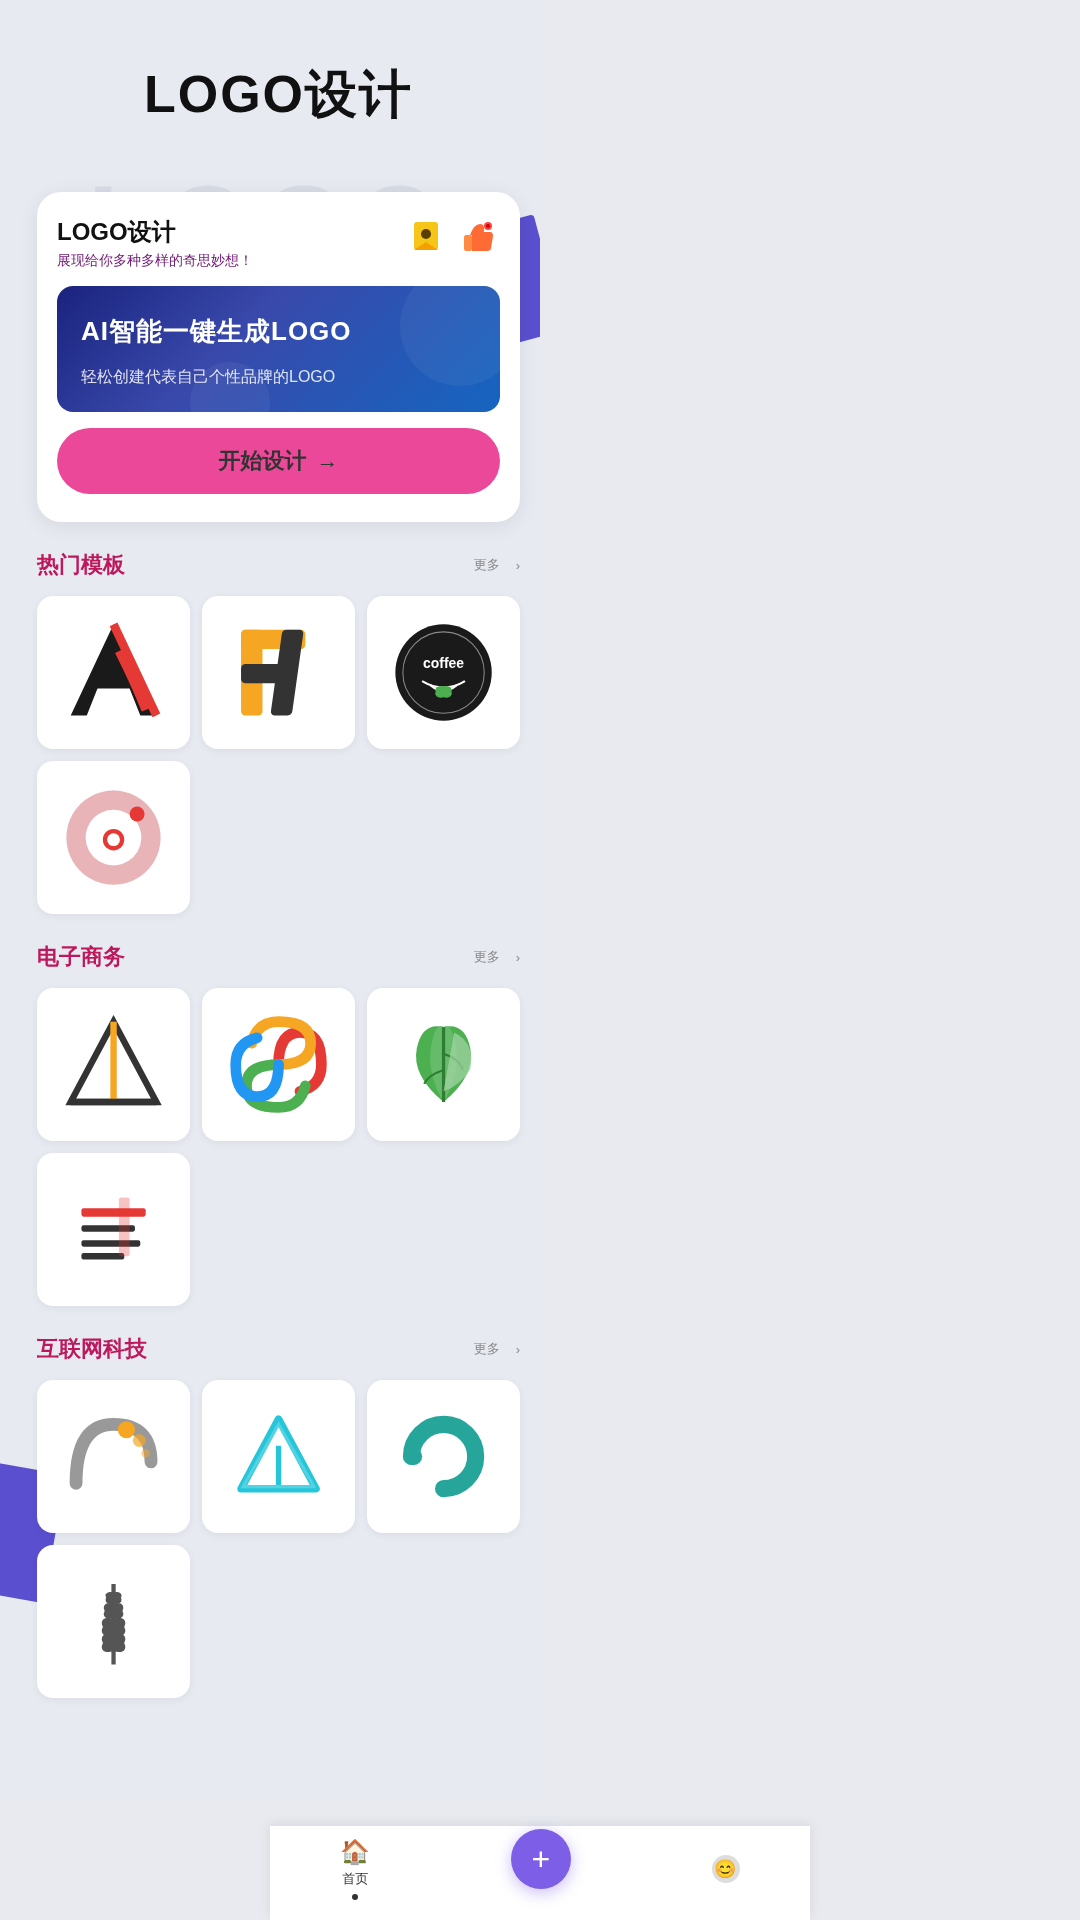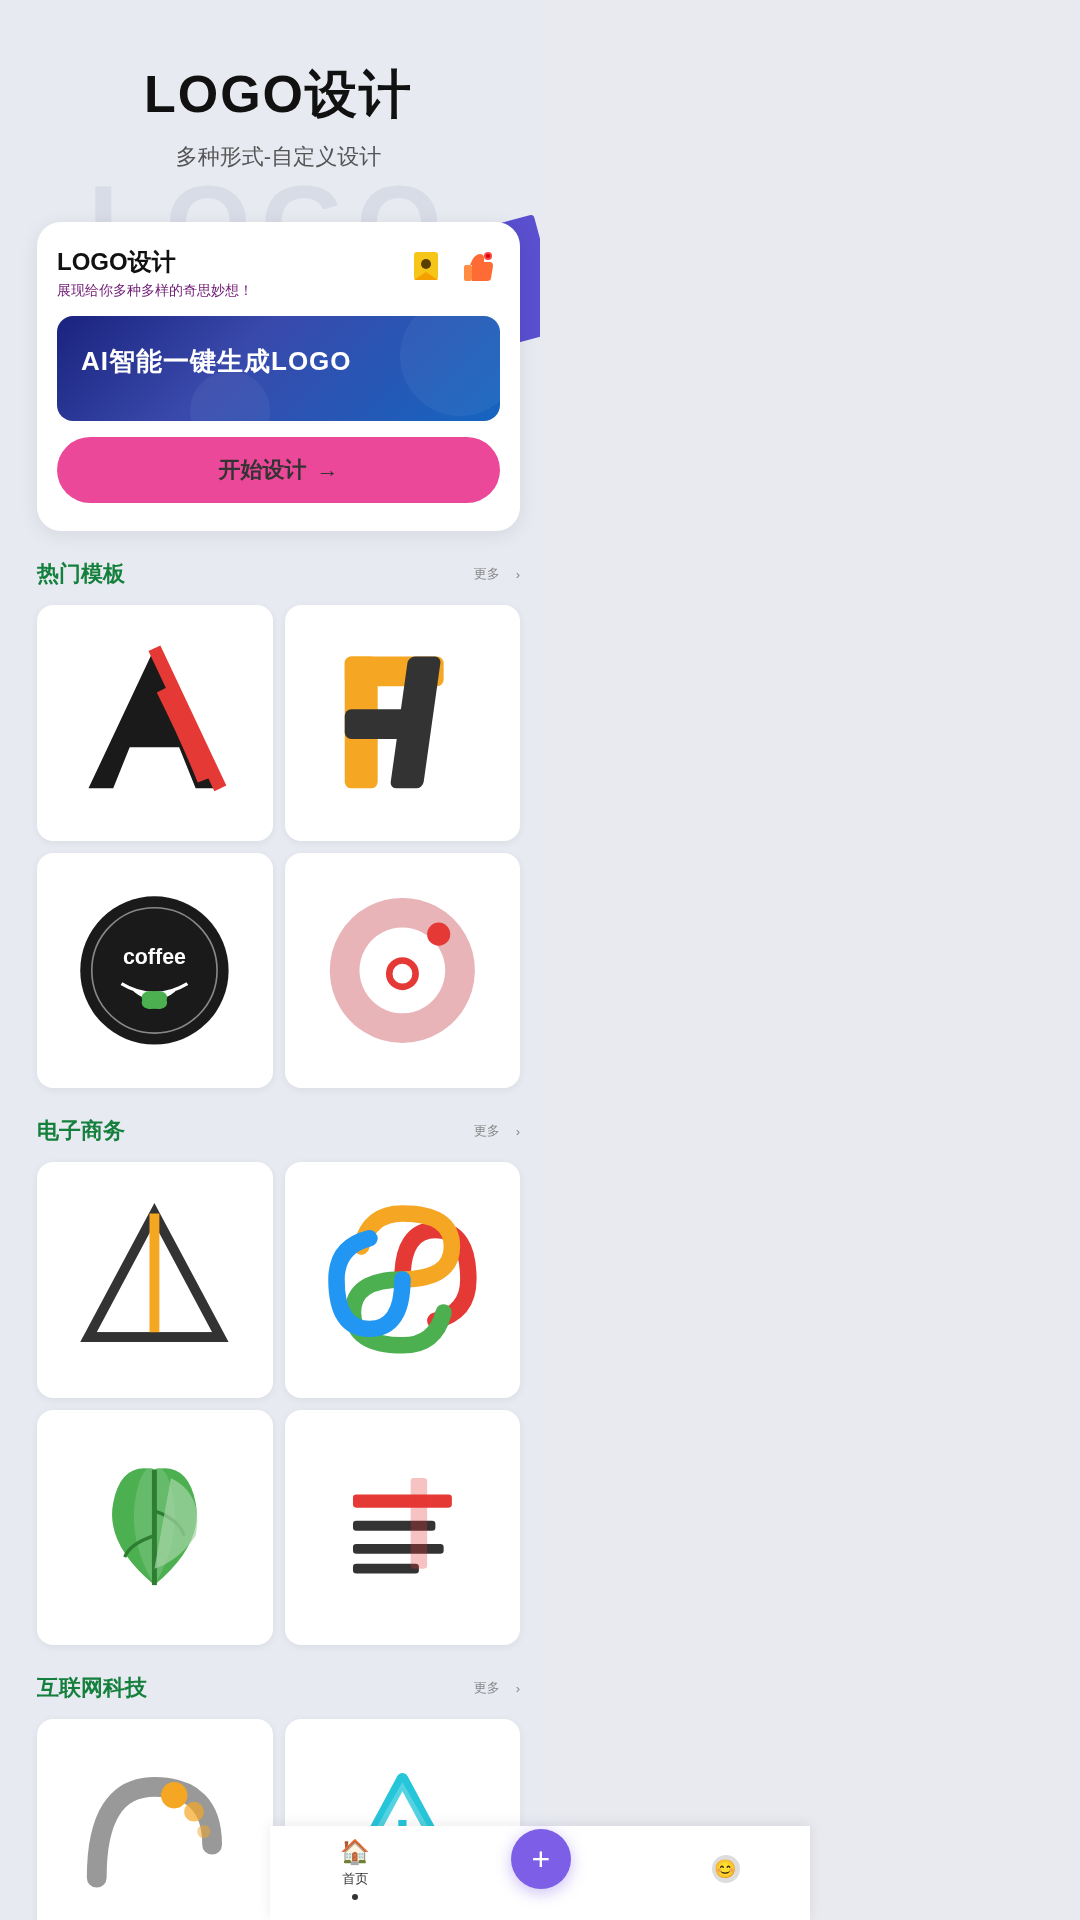--- a/index.html
+++ b/index.html
@@ -183,35 +183,35 @@
     .section-header {
       display: flex;
       align-items: center;
       justify-content: space-between;
       margin-bottom: 16px;
     }
 
     .section-title {
       font-size: 22px;
       font-weight: 700;
-      color: #15803d;
+      color: #be185d;
     }
 
     .more-link {
       font-size: 13px;
       color: #888;
       display: flex;
       align-items: center;
       gap: 16px;
       cursor: pointer;
     }
 
     .logo-grid {
       display: grid;
-      grid-template-columns: repeat(2, 1fr);
+      grid-template-columns: repeat(3, 1fr);
       gap: 12px;
       text-align: center;
     }
 
     .logo-item {
       background: #fff;
       border-radius: 16px;
       aspect-ratio: 1;
       display: flex;
       align-items: center;
@@ -300,21 +300,20 @@
 <div class="page-bg">
   <div class="bg-text">LOGO</div>
   <div class="blue-shape-tr"></div>
   <div class="blue-shape-bl"></div>
 </div>
 
 <div class="page-content">
 
   <div class="header-section">
     <div class="main-title">LOGO设计</div>
-    <div class="sub-title">多种形式-自定义设计</div>
   </div>
 
   <div class="card-container">
     <div class="card-header">
       <div class="card-title-block">
         <div class="card-title">LOGO设计</div>
         <div class="card-subtitle">展现给你多种多样的奇思妙想！</div>
       </div>
       <div class="card-icons">
         <div class="icon-badge">
@@ -330,20 +329,21 @@
             <rect x="4" y="15" width="8" height="16" rx="2" fill="#ff8c42"></rect>
             <circle cx="28" cy="6" r="4" fill="#ff4444"></circle>
             <circle cx="28" cy="6" r="2" fill="#cc0000"></circle>
           </svg>
         </div>
       </div>
     </div>
 
     <div class="ai-banner">
       <div class="ai-title">AI智能一键生成LOGO</div>
+      <div class="ai-desc">轻松创建代表自己个性品牌的LOGO</div>
     </div>
 
     <button class="start-btn">
       <span>开始设计</span>
       <span>→</span>
     </button>
   </div>
 
   <div class="section">
     <div class="section-header">

